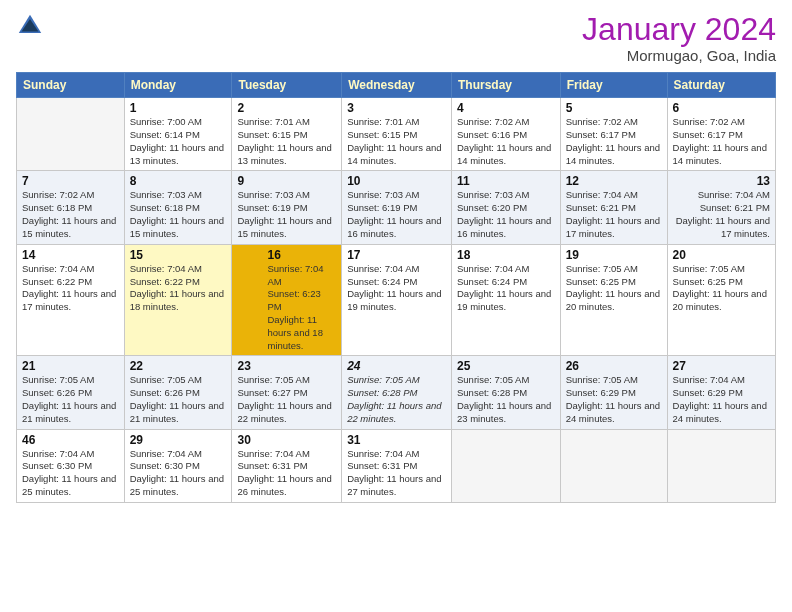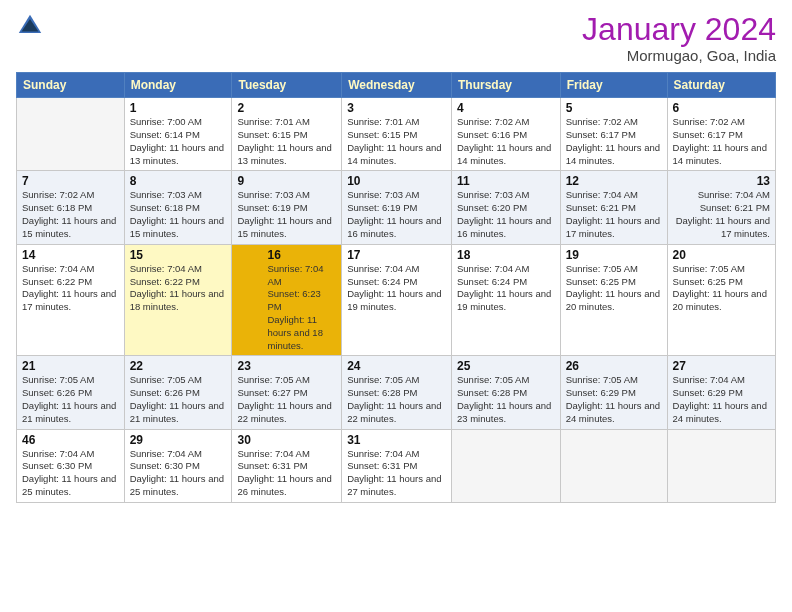--- a/index.html
+++ b/index.html
@@ -206,21 +206,21 @@
             <div class="day-info">Sunrise: 7:05 AM<br>Sunset: 6:26 PM<br>Daylight: 11 hours and 21 minutes.</div>
           </td>
           <td style="background: rgb(238, 242, 248);">
             <span class="day-number">22</span>
             <div class="day-info">Sunrise: 7:05 AM<br>Sunset: 6:26 PM<br>Daylight: 11 hours and 21 minutes.</div>
           </td>
           <td style="background: rgb(238, 242, 248);">
             <span class="day-number">23</span>
             <div class="day-info">Sunrise: 7:05 AM<br>Sunset: 6:27 PM<br>Daylight: 11 hours and 22 minutes.</div>
           </td>
-          <td style="background: rgb(238, 242, 248);">
+          <td style="background: rgb(238, 242, 248); font-style: italic;">
             <span class="day-number">24</span>
             <div class="day-info">Sunrise: 7:05 AM<br>Sunset: 6:28 PM<br>Daylight: 11 hours and 22 minutes.</div>
           </td>
           <td style="background: rgb(238, 242, 248);">
             <span class="day-number">25</span>
             <div class="day-info">Sunrise: 7:05 AM<br>Sunset: 6:28 PM<br>Daylight: 11 hours and 23 minutes.</div>
           </td>
           <td style="background: rgb(238, 242, 248);">
             <span class="day-number">26</span>
             <div class="day-info">Sunrise: 7:05 AM<br>Sunset: 6:29 PM<br>Daylight: 11 hours and 24 minutes.</div>

